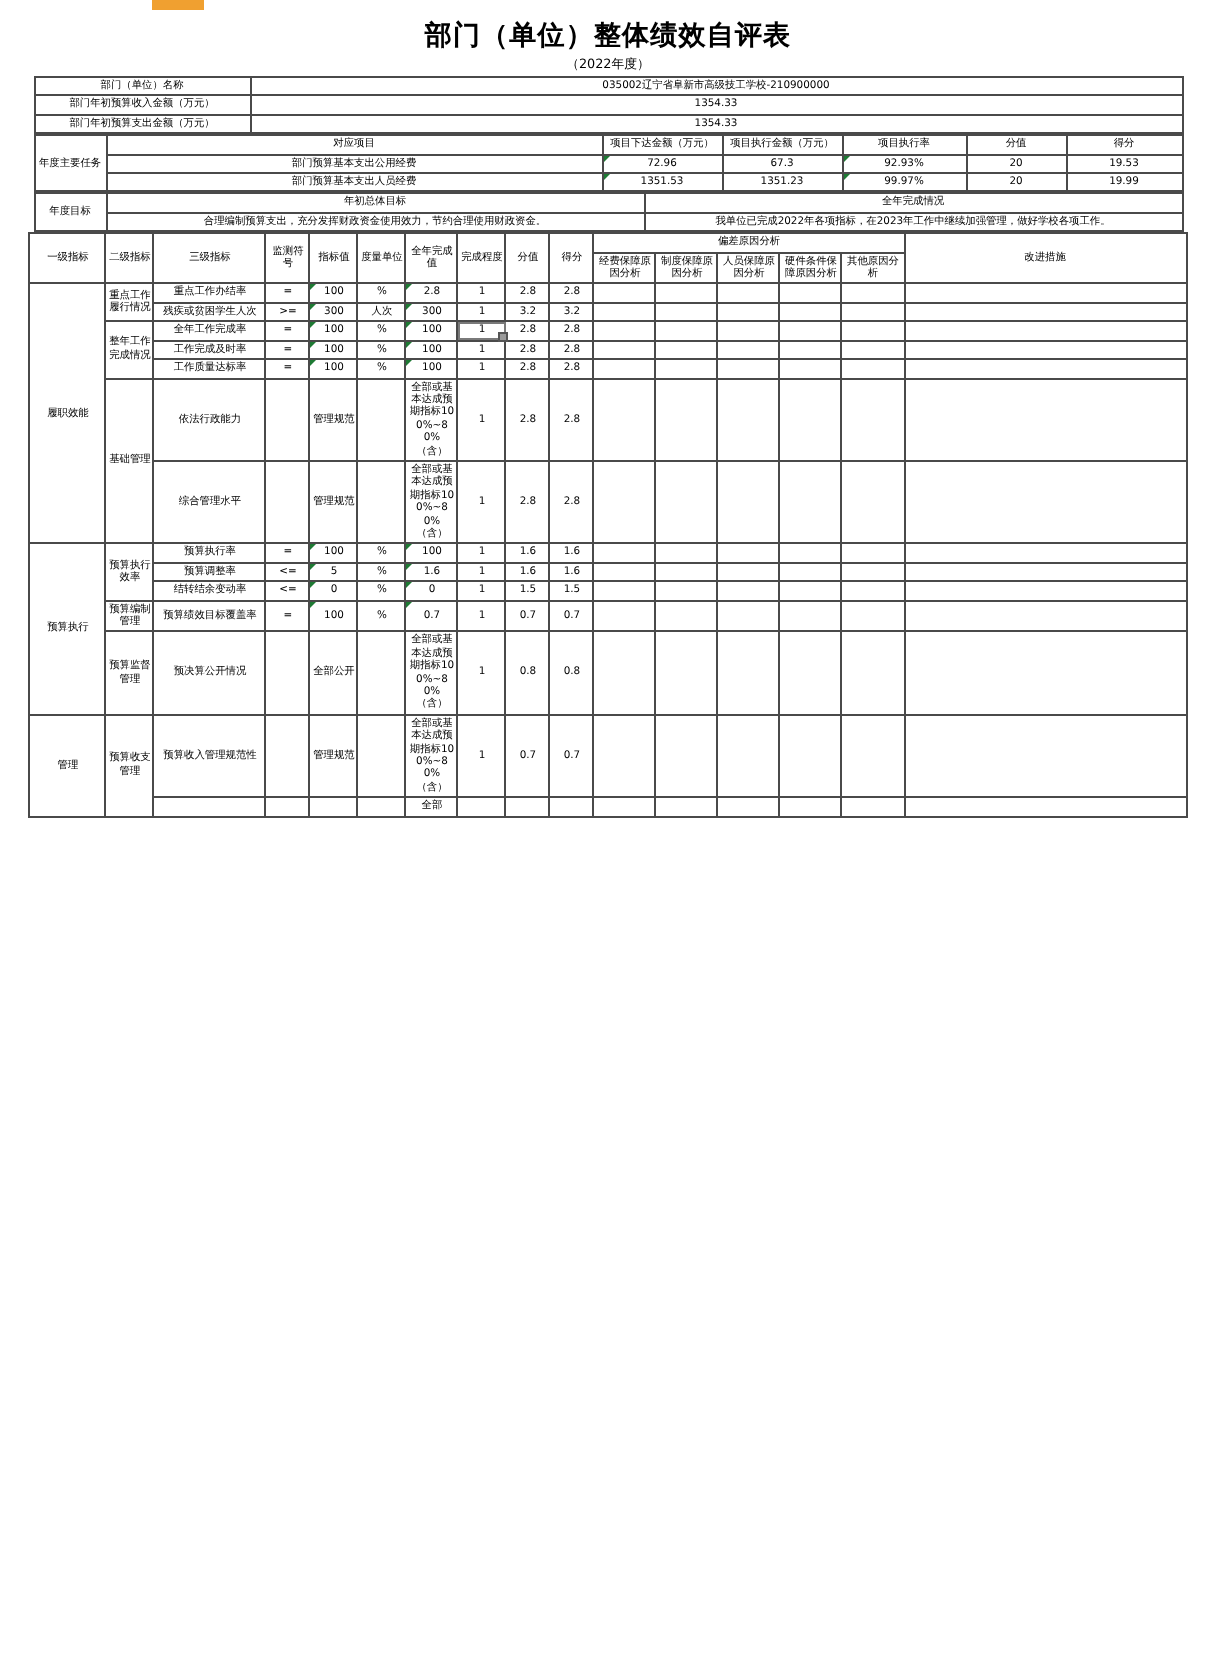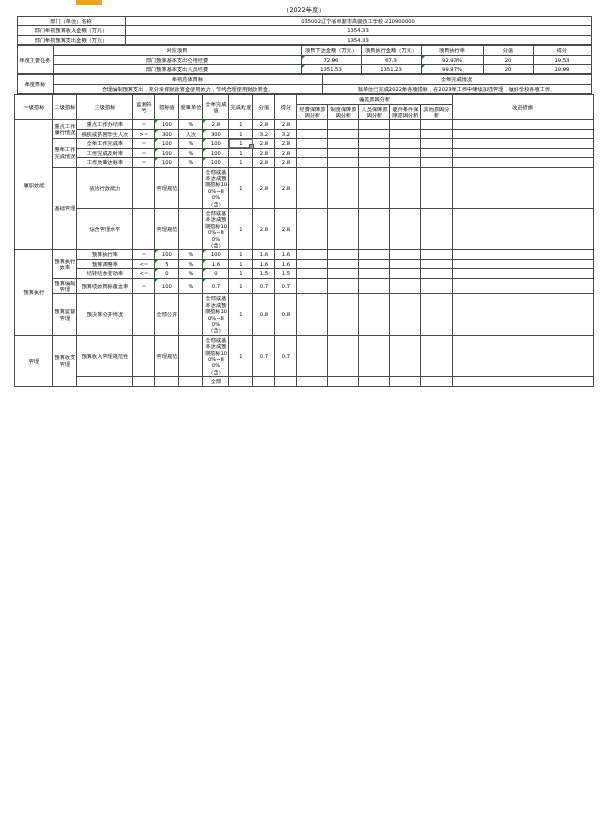--- a/index.html
+++ b/index.html
@@ -109,20 +109,21 @@
 <body>
 
 <div class="page">
 
   <div class="topbar">
     <div class="seg-l"></div>
     <div class="seg-accent"></div>
     <div class="seg-r"></div>
   </div>
 
+  <div class="title">部门（单位）整体绩效自评表</div>
   <div class="subtitle">（2022年度）</div>
 
   <table class="grid">
     <colgroup>
       <col style="width:108px">
         <col style="width:466px">
     </colgroup>
     <tbody>
       <tr>
         <td class="lbl">部门（单位）名称</td>

